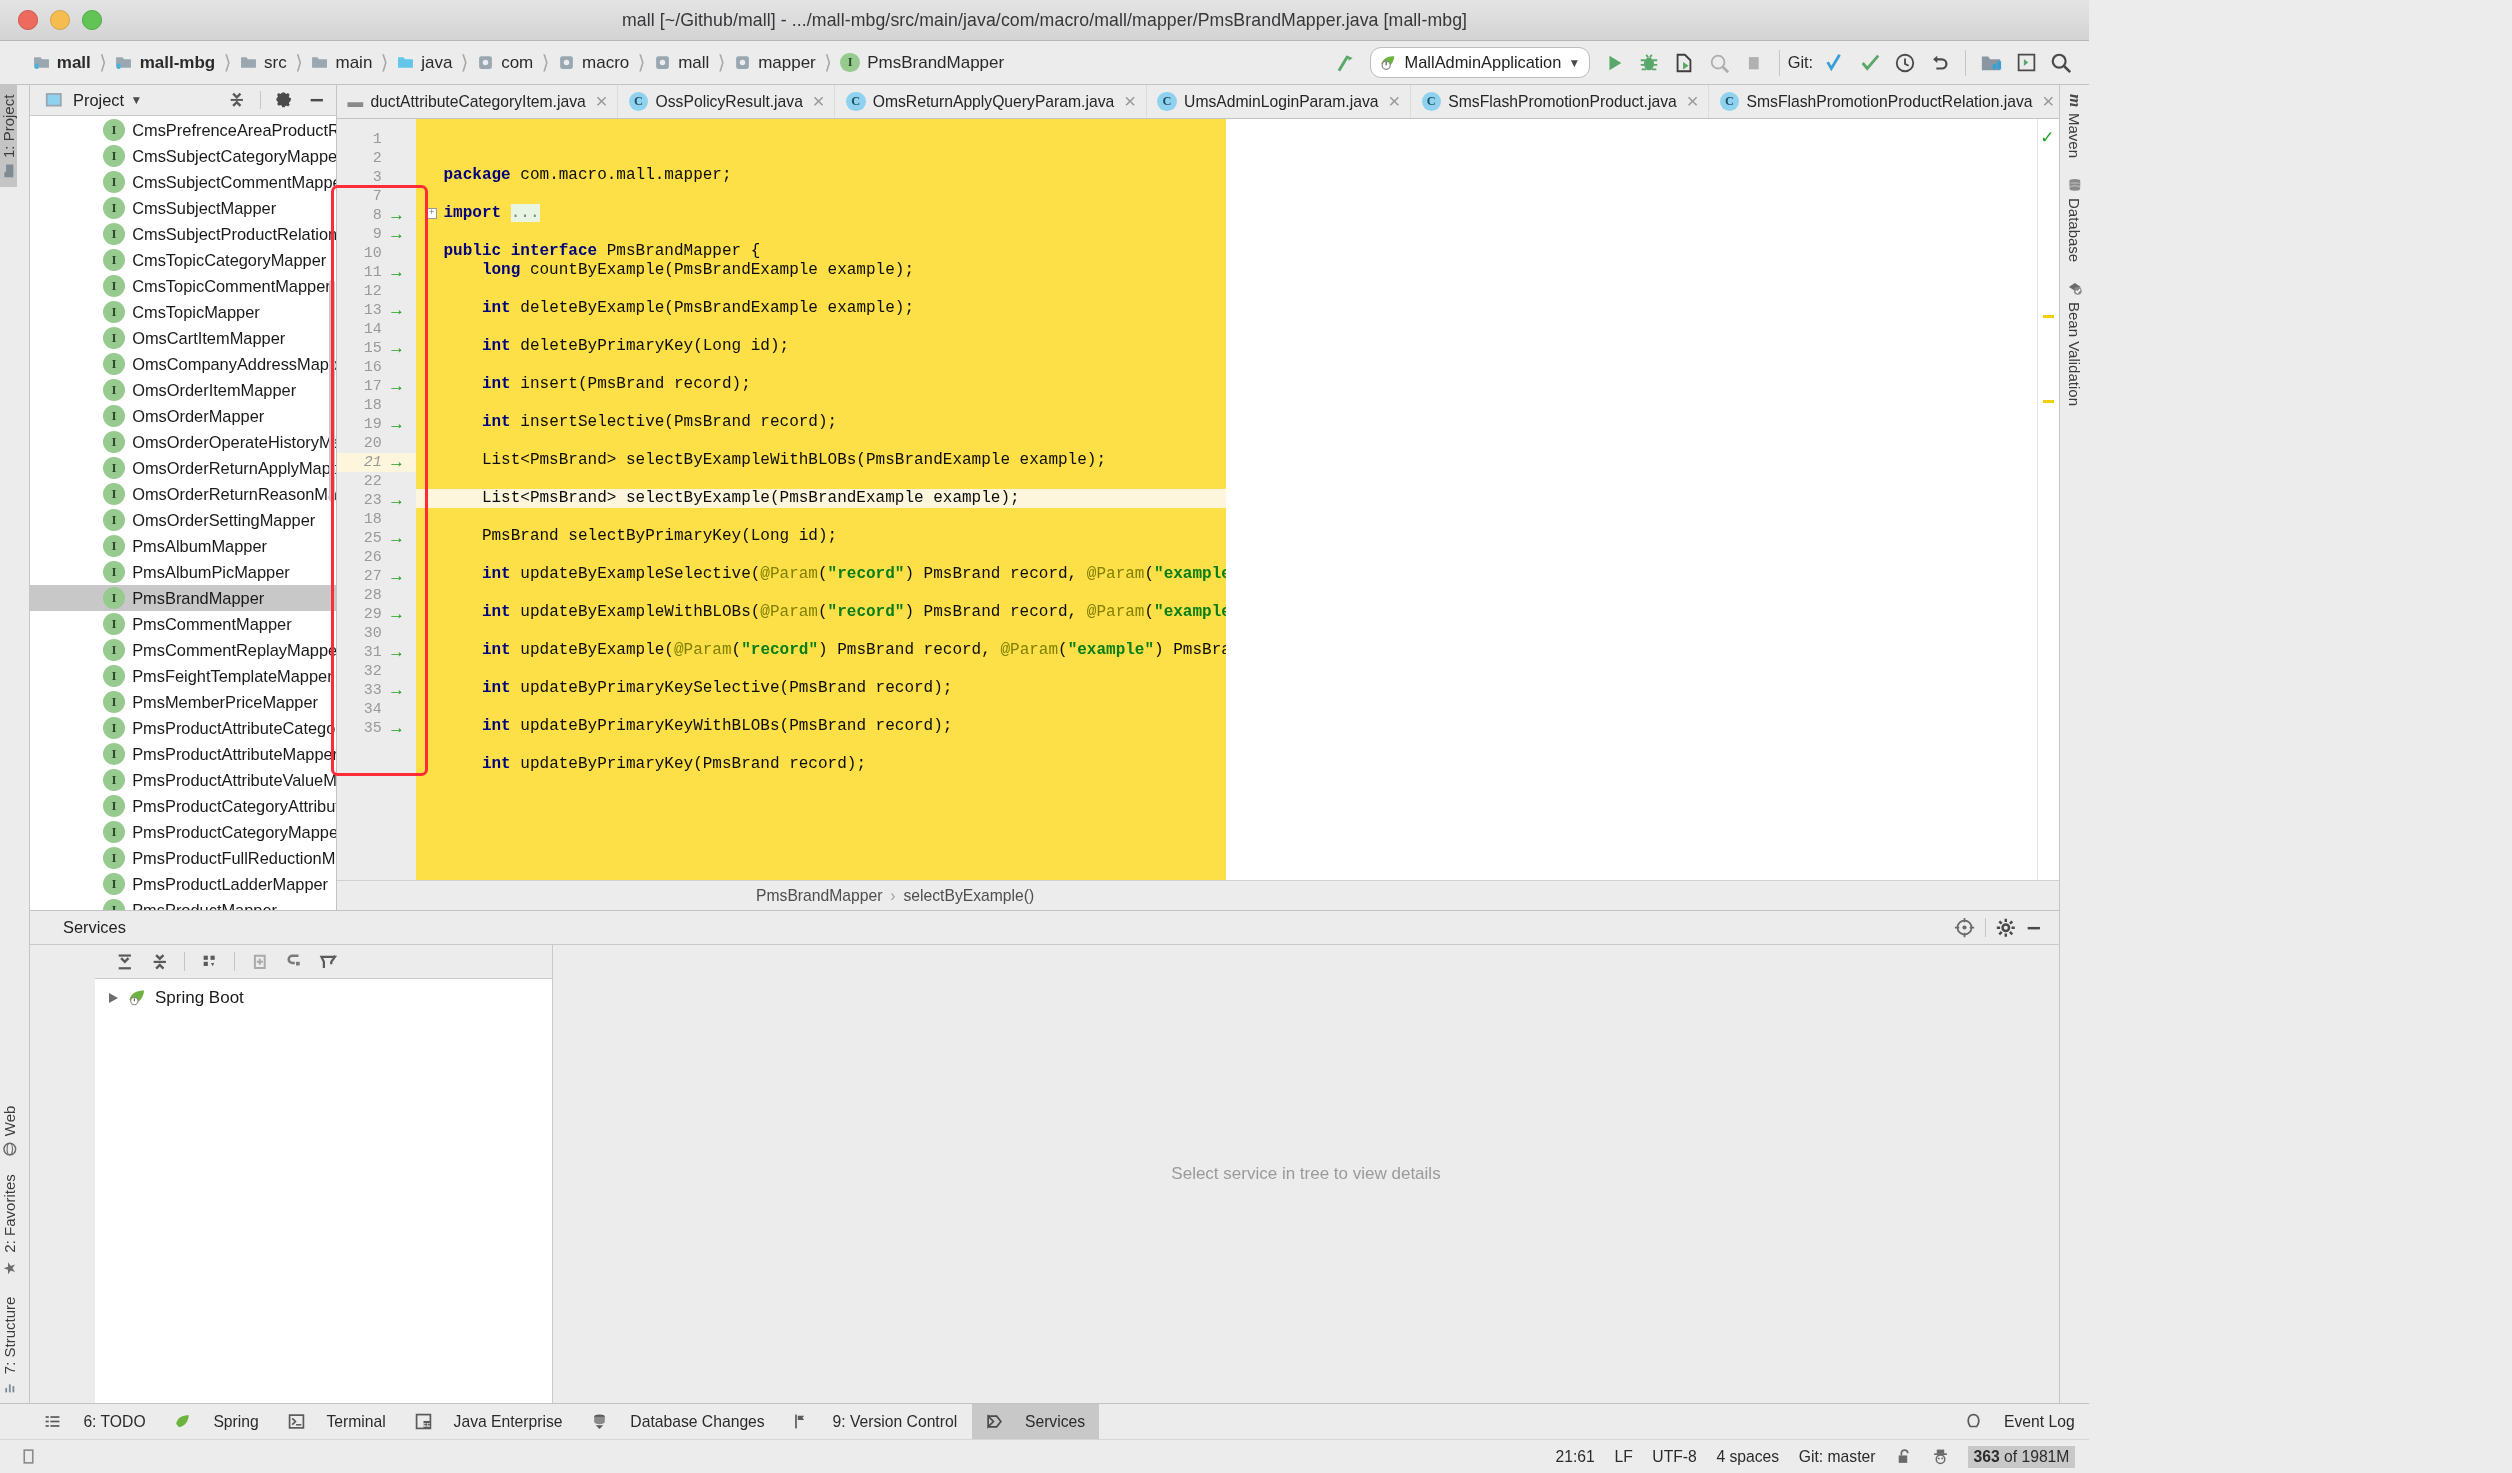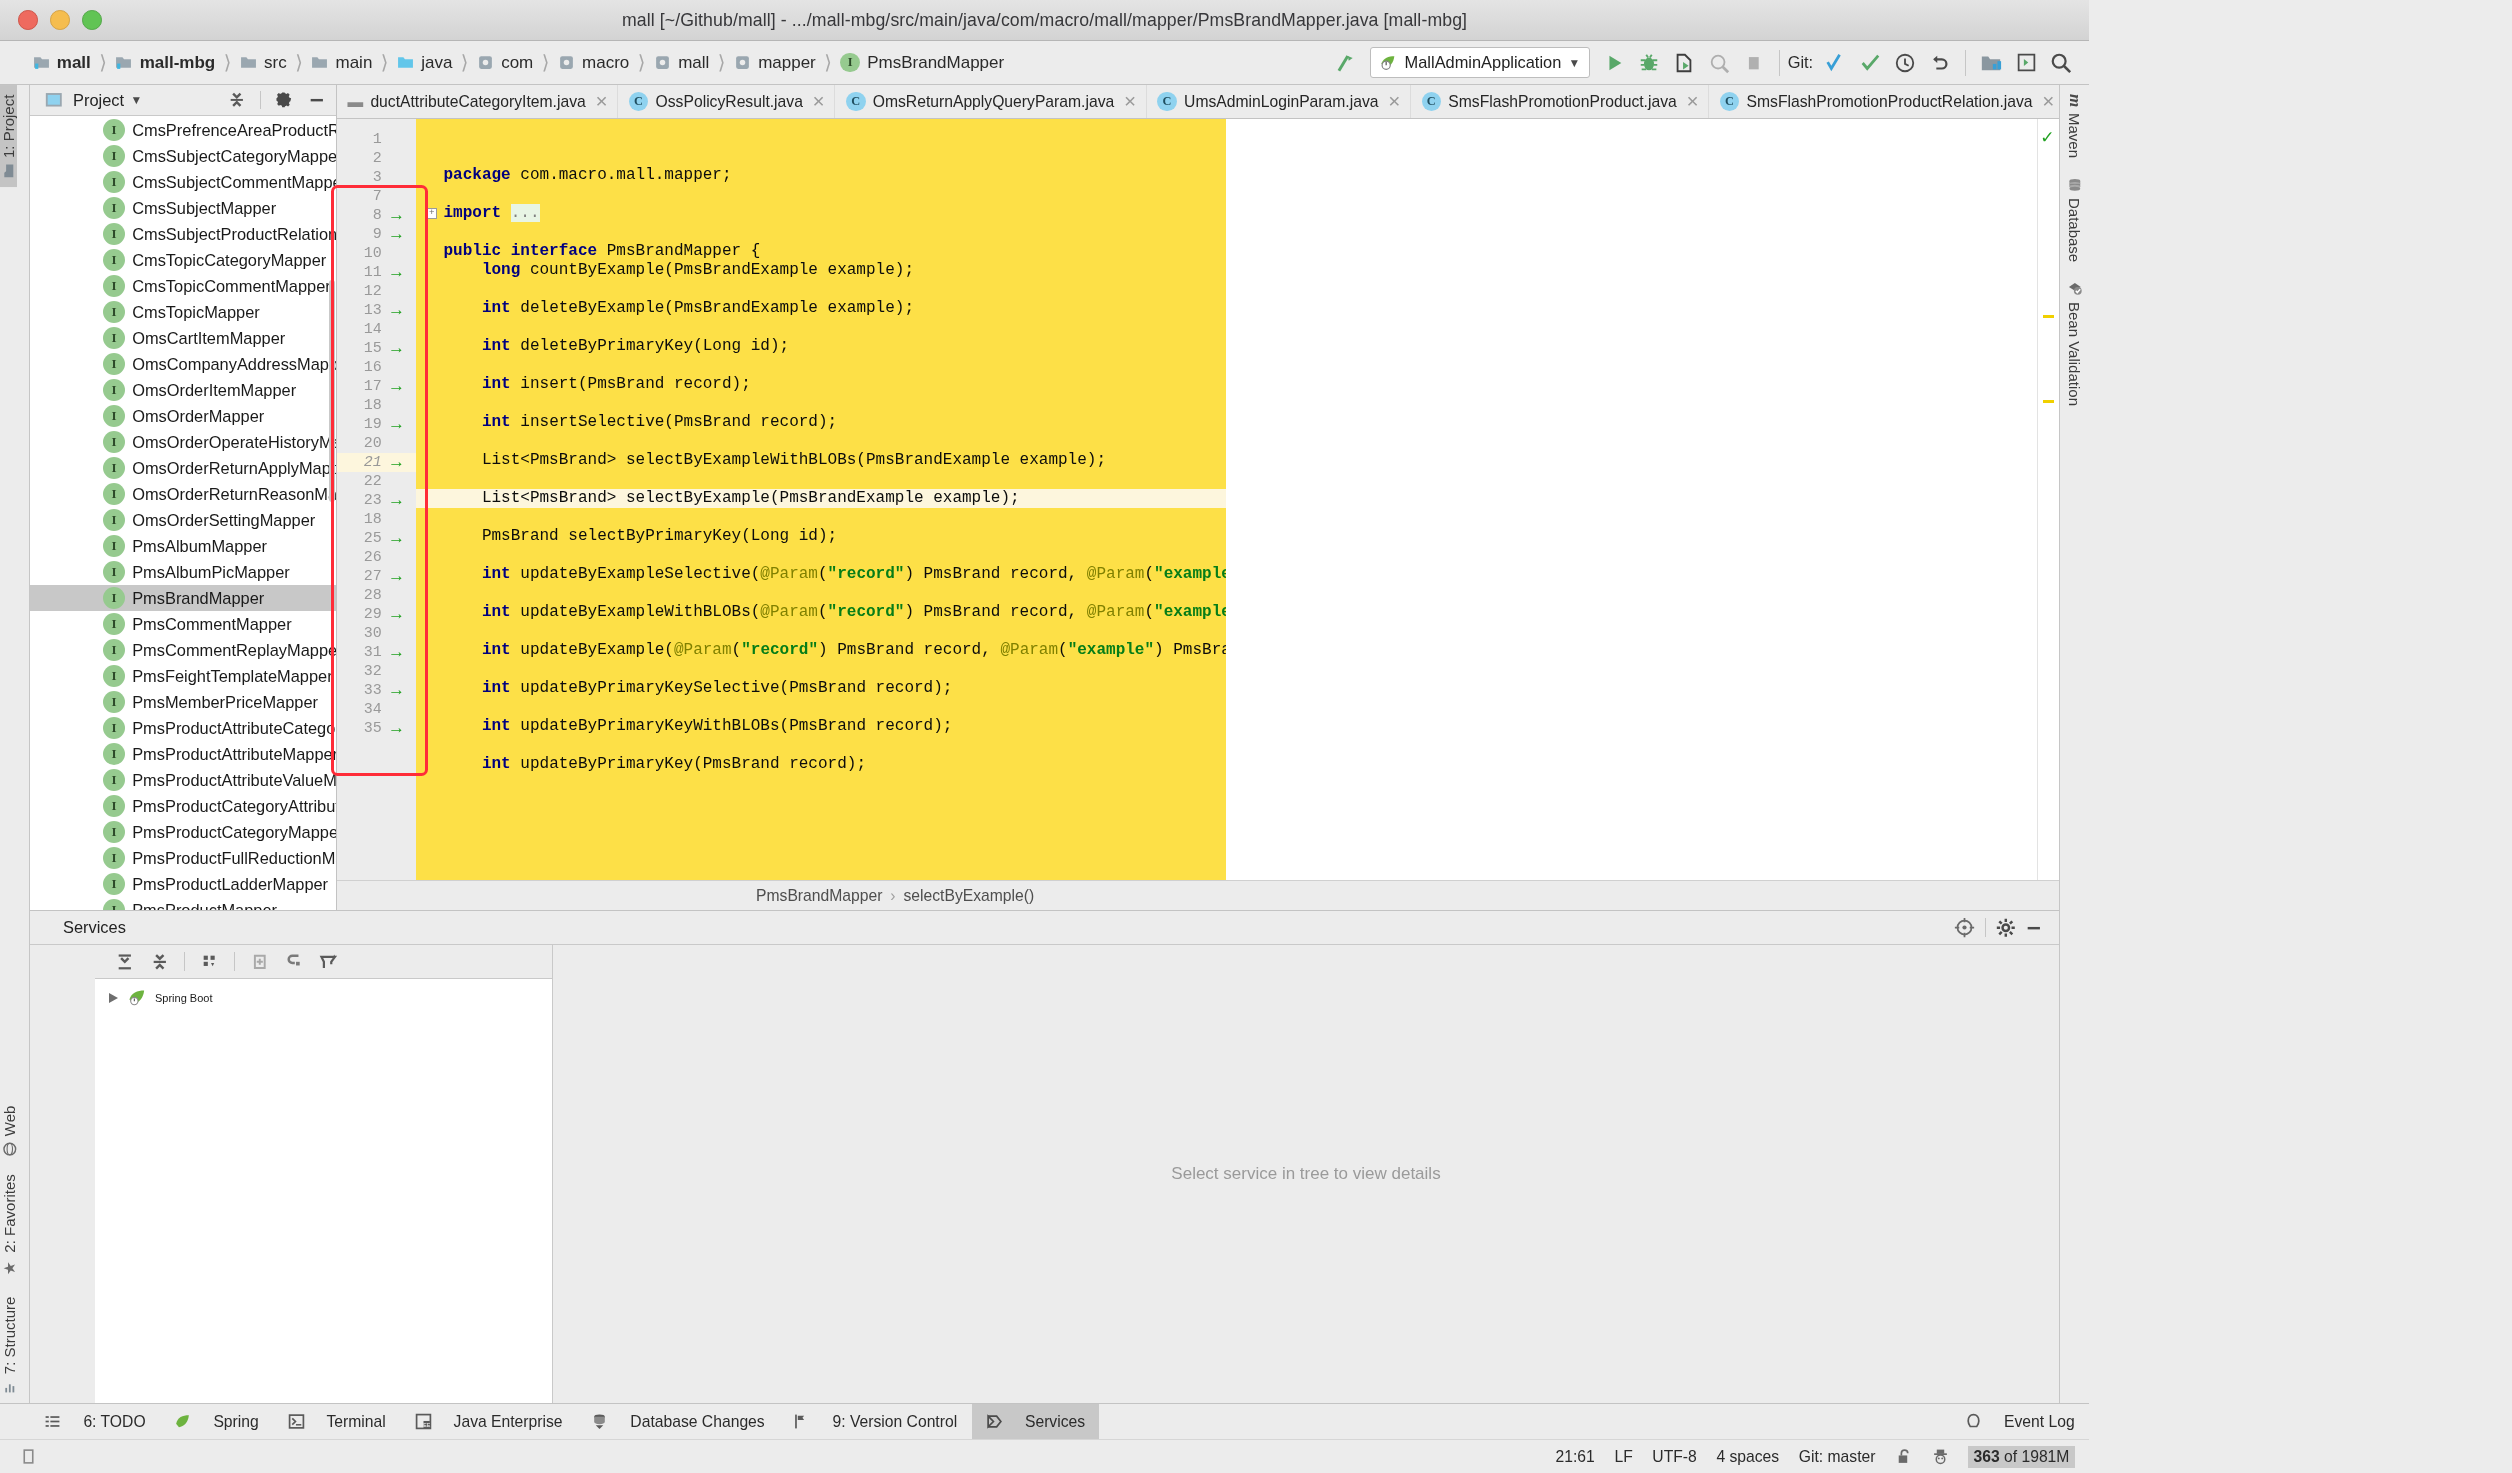--- a/index.html
+++ b/index.html
@@ -39,21 +39,21 @@
   .crumb .cicon { margin-right:7.2px; display:flex; }
   .crumb .clabel { font-size:17px; color:#2b2b2b; white-space:nowrap; }
   .crumb.bold .clabel { font-weight:bold; }
   .sep { color:#a8a8a8; font-size:19.6px; margin:0 5.9px; }
 
   .toolbar-right { display:flex; align-items:center; gap:0; }
   .tb-ico { width:35px; height:35px; display:flex; align-items:center; justify-content:center; }
   .runconfig {
     display:flex; align-items:center; gap:7.2px;
     height:31px; padding:0 8.5px 0 7.2px; margin:0 6.5px;
-    background:#fff; border:0.7px solid #bdbdbd; border-radius:3px;
+    background:#fff; border:0.7px solid #bdbdbd; border-radius:11px;
     font-size:16.4px; color:#232323; white-space:nowrap;
   }
   .vdiv { width:0.7px; height:26px; background:#c6c6c6; margin:0 7.9px; }
   .gitlabel { font-size:16.4px; color:#2b2b2b; margin-right:3.9px; }
 
   
   .mainrow { flex:1; display:flex; min-height:0; }
 
   
   .vstrip {
@@ -160,21 +160,21 @@
   }
   .tool-title { font-size:16.4px; color:#232323; }
   .tool-head .spacer { flex:1; }
   .tool-ico { width:27.5px; height:27.5px; display:flex; align-items:center; justify-content:center; }
 
   .tool-body { flex:1; display:flex; min-height:0; }
   .svc-left { width:523px; flex:0 0 523px; display:flex; flex-direction:column; border-right:0.7px solid #c9c9c9; }
   .svc-toolbar { height:34px; flex:0 0 34px; display:flex; align-items:center; gap:3.9px; padding:0 6.5px 0 65px; border-bottom:0.7px solid #c9c9c9; }
   .svc-tb { width:31px;height:29px;display:flex;align-items:center;justify-content:center; }
   .svc-tree { flex:1; background:#fff; padding-top:5.2px; }
-  .svc-row { height:27.5px; display:flex; align-items:center; padding-left:65px; gap:8.5px; font-size:11px; color:#1a1a1a; }
+  .svc-row { height:27.5px; display:flex; align-items:center; padding-left:65px; gap:8.5px; font-size:17px; color:#1a1a1a; }
   .tri { width:0;height:0;border-left:9.2px solid #6e6e6e;border-top:5.9px solid transparent;border-bottom:5.9px solid transparent; }
   .svc-right { flex:1; display:flex; align-items:center; justify-content:center; background:#ececec; }
   .svc-empty { font-size:17px; color:#9a9a9a; }
   .svc-hgap { width:65px; flex:0 0 65px; background:#ececec; }
 
   
   .bottombar {
     height:36px; flex:0 0 36px; background:#ececec; border-top:0.7px solid #c3c3c3;
     display:flex; align-items:stretch; padding-left:30px;
   }

